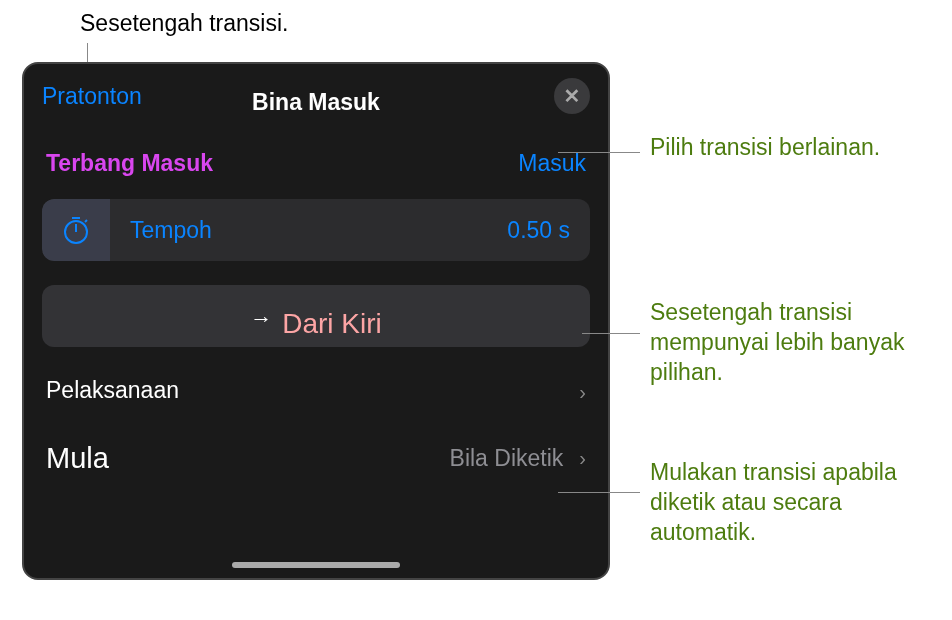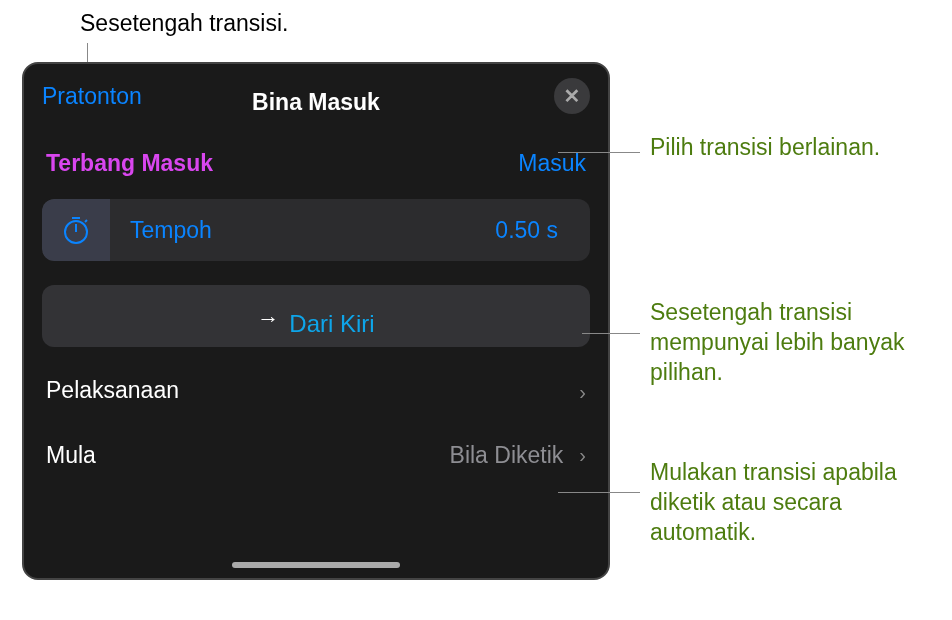--- a/index.html
+++ b/index.html
@@ -108,39 +108,39 @@
     }
     .duration-label {
       color: #0a84ff;
       font-size: 23px;
       margin-left: 20px;
       flex: 1;
     }
     .duration-value {
       color: #0a84ff;
       font-size: 23px;
-      margin-right: 32px;
+      margin-right: 20px;
     }
     .direction-row {
       margin: 24px 18px 0 18px;
       background: #333336;
       border-radius: 12px;
       display: flex;
       align-items: center;
       justify-content: center;
       height: 62px;
       gap: 10px;
     }
     .arrow-icon {
       color: #fff;
       font-size: 22px;
     }
     .direction-label {
-      color: #0ea5e9;
-      font-size: 24px;
+      color: #fca5a5;
+      font-size: 28px;
       margin-top: 16px;
     }
     .exec-row {
       display: flex;
       justify-content: space-between;
       align-items: flex-end;
       padding: 30px 22px 20px 22px;
     }
     .exec-label {
       color: #fff;
@@ -151,21 +151,21 @@
       font-size: 20px;
     }
     .start-row {
       display: flex;
       justify-content: space-between;
       align-items: center;
       padding: 18px 22px 0 22px;
     }
     .start-label {
       color: #fff;
-      font-size: 23px;
+      font-size: 29px;
     }
     .start-value-wrap {
       display: flex;
       align-items: center;
       gap: 16px;
     }
     .start-value {
       color: #8e8e93;
       font-size: 23px;
     }

